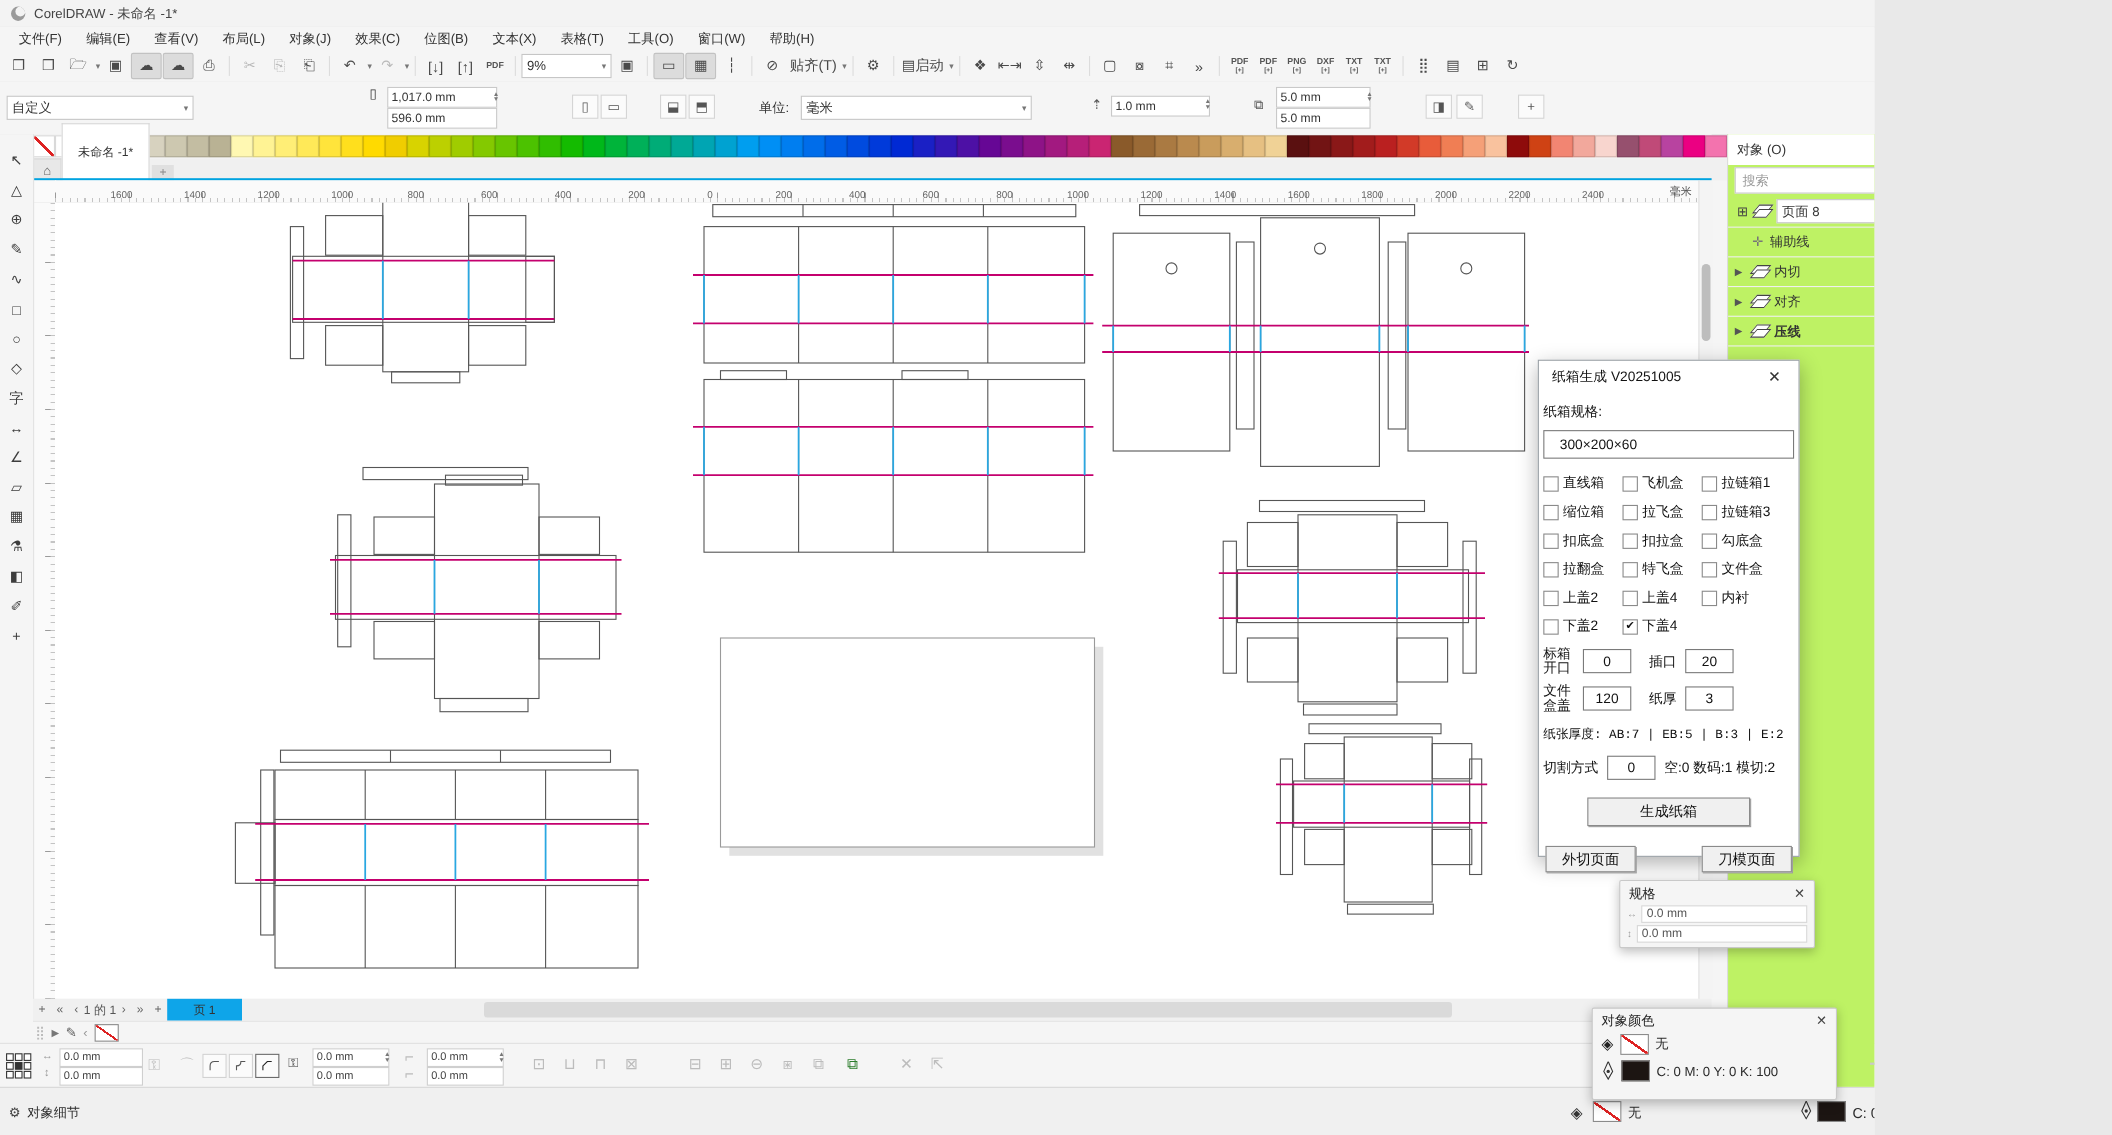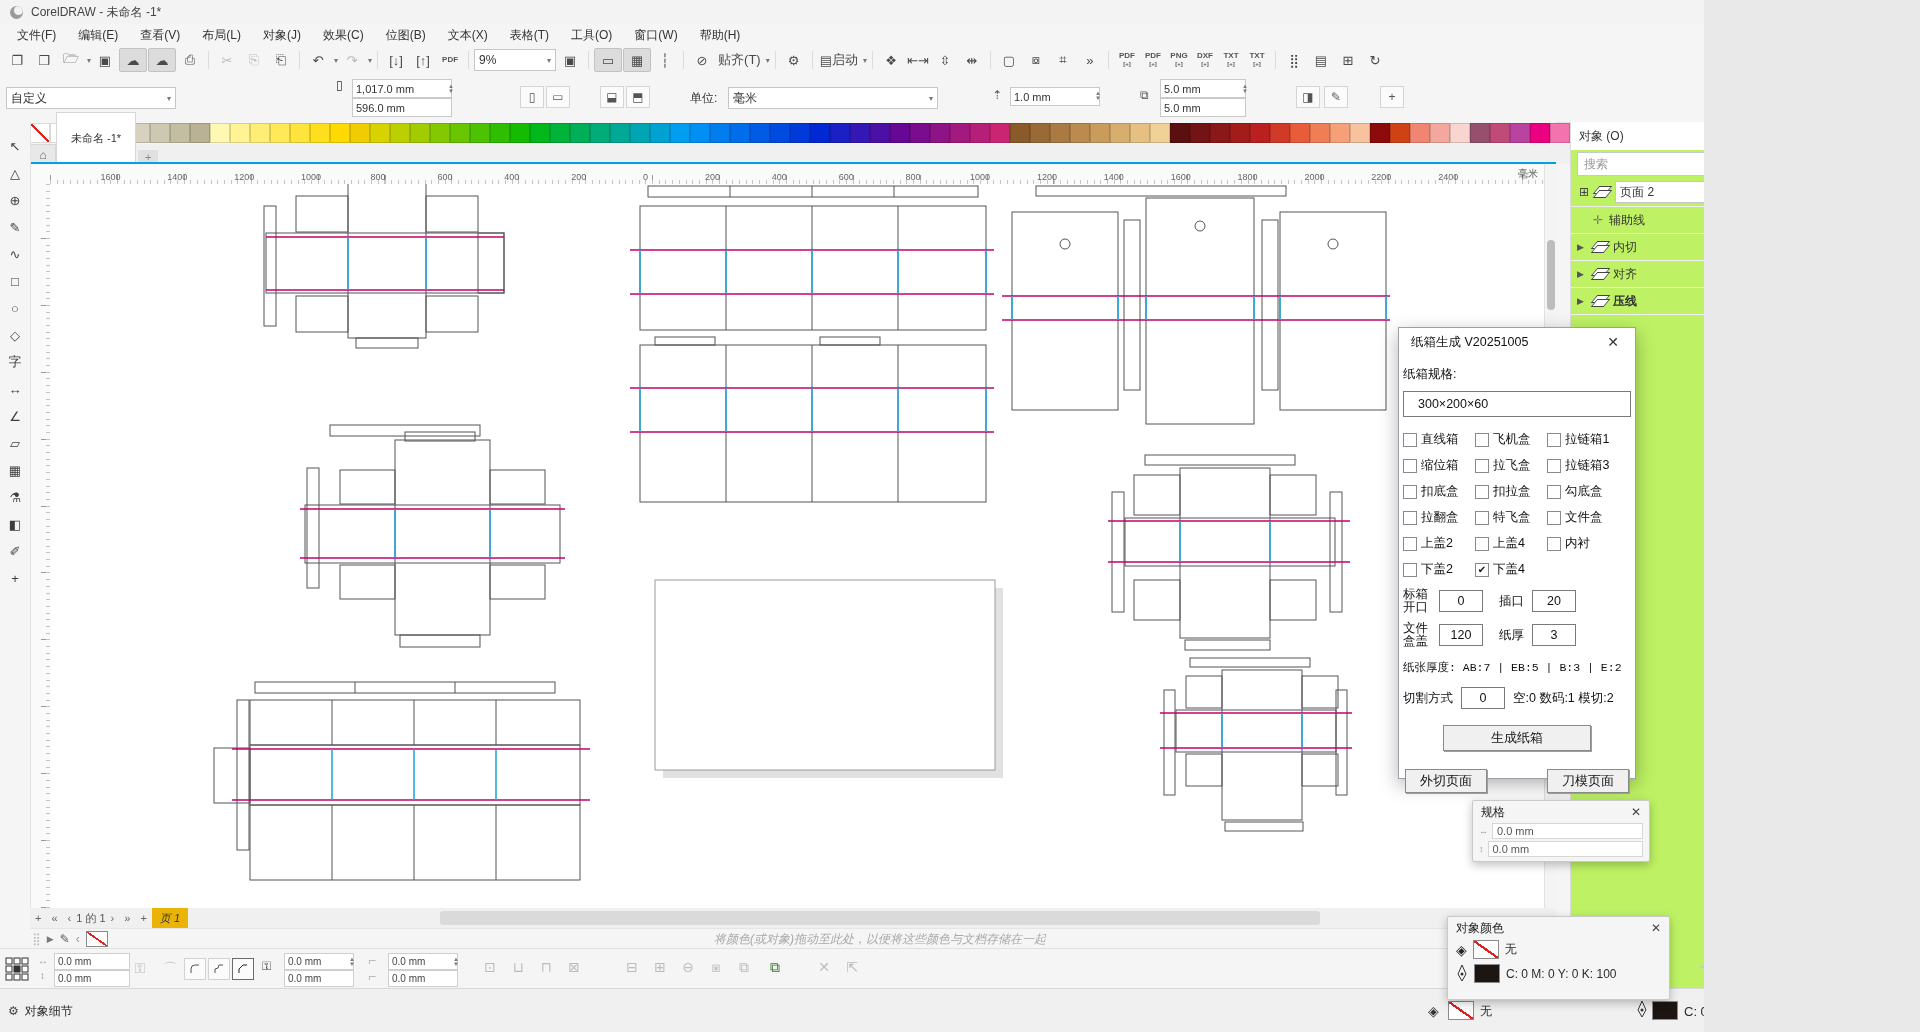--- a/index.html
+++ b/index.html
@@ -55,21 +55,21 @@
   
   .toolbox{left:0;top:122px;width:30px;height:826px;background:#f5f5f5;border-right:1px solid #e3e3e3;display:flex;flex-direction:column;align-items:center;padding-top:12px;gap:3px;}
   .tool{width:24px;height:24px;display:flex;align-items:center;justify-content:center;color:#3d3d3d;font-size:13px;border-radius:2px;}
   
   .canvas{left:50px;top:184px;width:1494px;height:724px;background:#ffffff;overflow:hidden;}
   .vscroll{left:1544px;top:164px;width:12px;height:744px;background:#f4f4f4;border-left:1px solid #e2e2e2;}
   .vthumb{position:absolute;left:2px;top:76px;width:8px;height:70px;background:#bdbdbd;border-radius:4px;}
   
   .pagebar{left:30px;top:908px;width:400px;height:20px;background:#f0f0f0;display:flex;align-items:center;font-size:11px;color:#555;}
   .pgbtn{padding:0 5px;color:#666;}
-  .pagetab{height:20px;background:#eab308;padding:0 8px;display:flex;align-items:center;color:#333;font-style:italic;}
+  .pagetab{height:20px;background:#0ea5e9;padding:0 24px;display:flex;align-items:center;color:#333;}
   .hscroll{left:430px;top:908px;width:1126px;height:20px;background:#f0f0f0;}
   .hthumb{position:absolute;left:10px;top:3px;width:880px;height:14px;background:#dadada;border-radius:3px;}
   .dpalrow{left:30px;top:928px;width:1526px;height:20px;background:#f5f5f5;border-top:1px solid #e5e5e5;display:flex;align-items:center;gap:6px;padding-left:2px;}
   .hint{position:absolute;left:620px;top:931px;width:520px;text-align:center;font-style:italic;color:#a8a8a8;font-size:12px;}
   .bottombar{left:0;top:948px;width:1920px;height:40px;background:#f5f5f5;border-top:1px solid #e0e0e0;}
   .bfield{height:15px;width:68px;background:#fff;border:1px solid #cfcfcf;font-size:10px;display:flex;align-items:center;padding:0 3px;color:#444;}
   .cornerbtn{width:20px;height:20px;border:1px solid #d2d2d2;background:#fbfbfb;display:flex;align-items:center;justify-content:center;}
   .cornerbtn.sel{border:1px solid #6b6b6b;}
   .gicon{color:#bcbcbc;font-size:14px;width:24px;text-align:center;}
   .statusbar{left:0;top:988px;width:1920px;height:44px;background:#f0f0f0;border-top:1px solid #d8d8d8;display:flex;align-items:center;}
@@ -597,21 +597,20 @@
       <span class="hthumb"></span>
     </div>
 
   <div class="abs dpalrow">
     <span style="color:#bbb">⣿</span>
     <span style="color:#777;font-size:9px">▶</span>
     <span style="color:#555">✎</span>
     <span style="color:#999">‹</span>
     <span class="swatchbox none" style="width:20px;height:14px"></span>
   </div>
-  <div class="hint">将颜色(或对象)拖动至此处，以便将这些颜色与文档存储在一起</div>
 
   <div class="abs bottombar">
     <svg class="abs" style="left:5px;top:8px" width="24" height="24" viewBox="0 0 24 24">
       <g fill="#fff" stroke="#333">
           <rect x="1" y="1" width="6" height="6"></rect>
           <rect x="9" y="1" width="6" height="6"></rect>
           <rect x="17" y="1" width="6" height="6"></rect>
           <rect x="1" y="9" width="6" height="6"></rect>
           <rect x="9" y="9" width="6" height="6" fill="#333"></rect>
           <rect x="17" y="9" width="6" height="6"></rect>
@@ -699,21 +698,21 @@
     <div class="dkr-search">
         <span>搜索</span>
       </div>
     <div class="dkr-controls">
       <span style="color:#444">⊞</span>
       <span class="layericon">
           <i></i>
           <b></b>
         </span>
       <span class="combo" style="width:170px">
-          <span>页面 2</span>
+          <span>页面 8</span>
           <span class="caret">▾</span>
         </span>
       <span style="margin-left:auto;color:#444;font-size:15px">⚙</span>
     </div>
     <div class="layer-row">
       <span class="expander"></span>
       <span style="color:#777">✛</span>
       <span>辅助线</span>
       <svg style="margin-left:auto" width="14" height="12" viewBox="0 0 14 12">
           <rect x="2" y="4" width="10" height="5" fill="none" stroke="#666"></rect>

